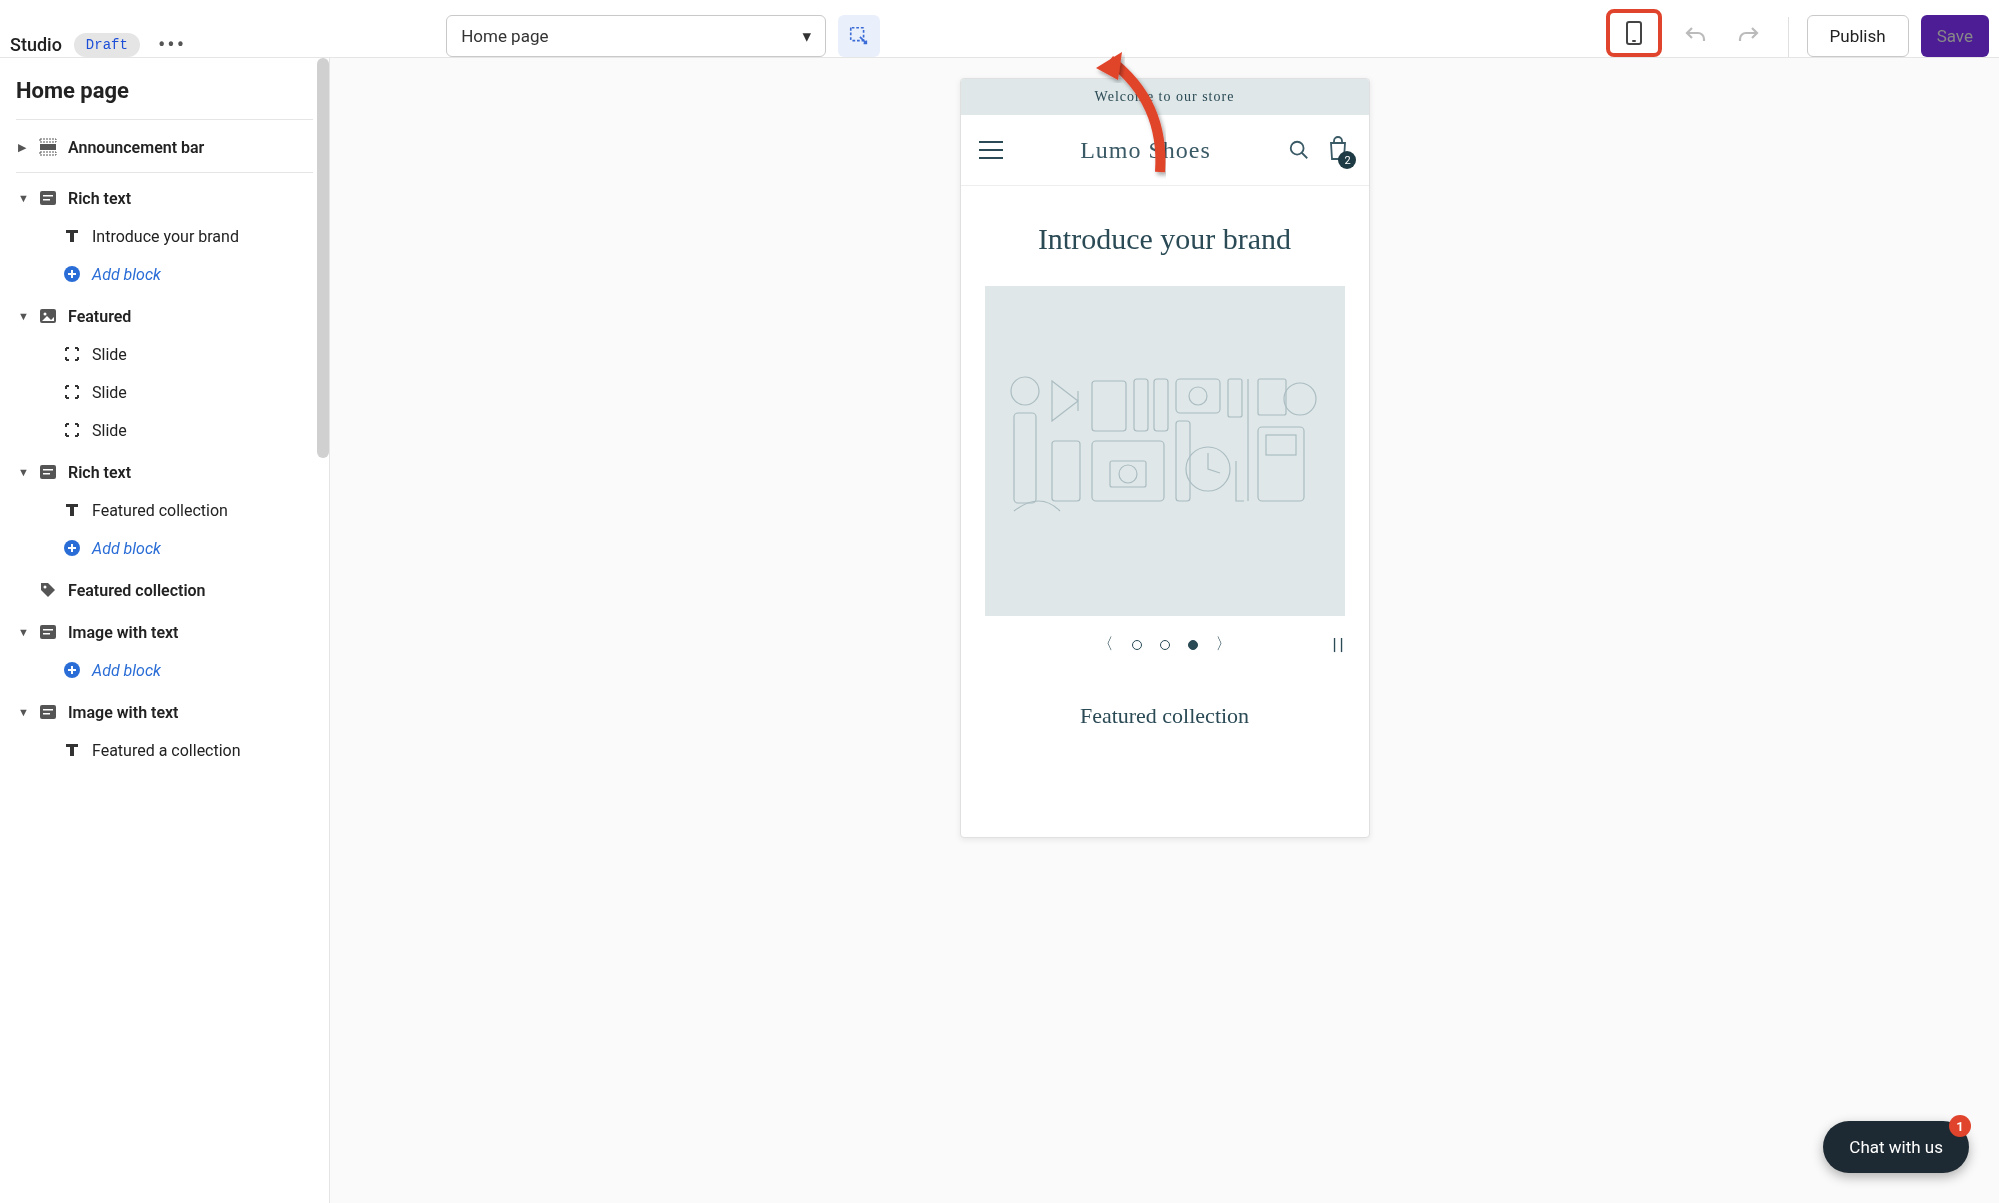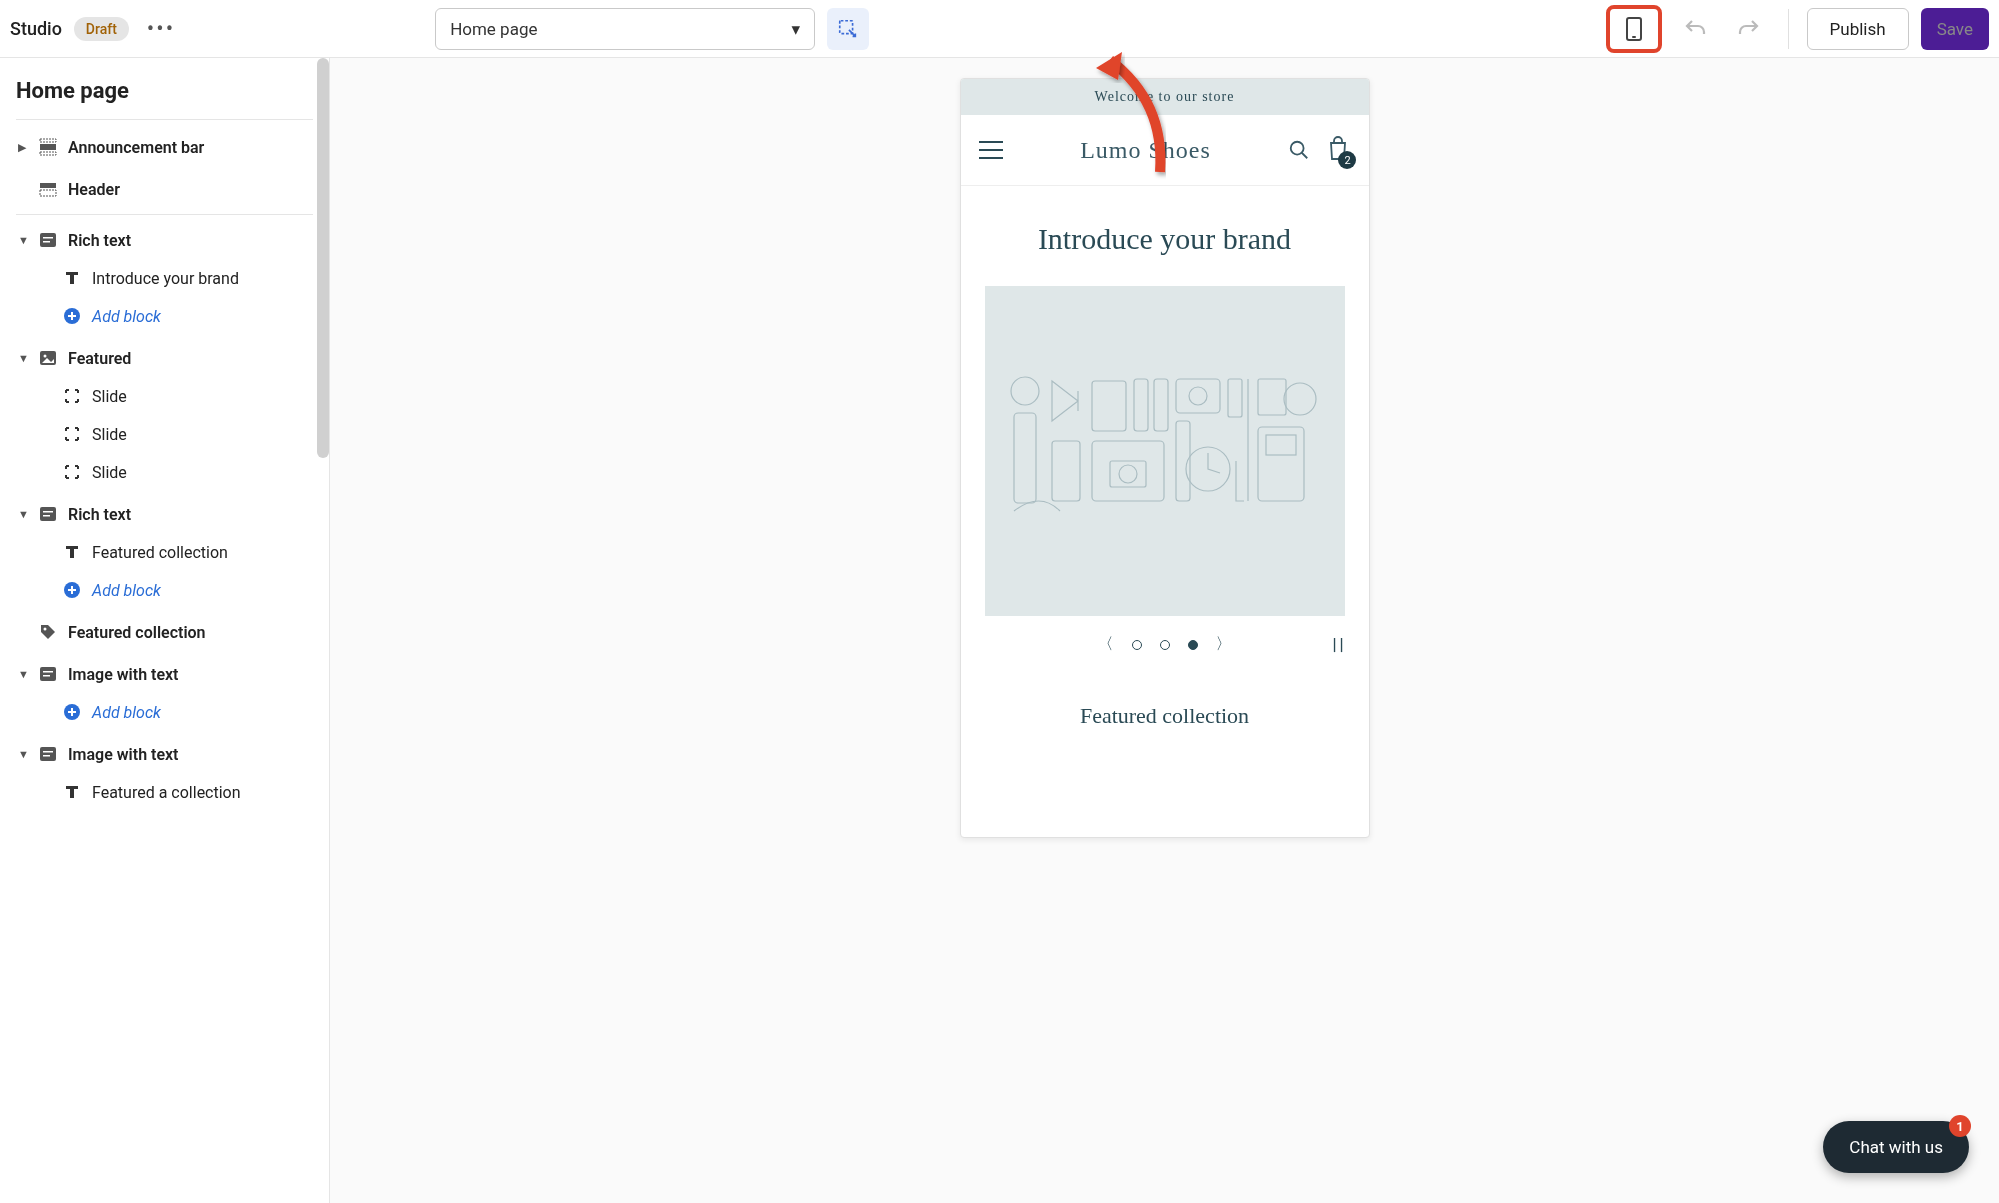--- a/index.html
+++ b/index.html
@@ -1,21 +1,21 @@
 <!DOCTYPE html>
 <html><head>
 <meta charset="utf-8">
 <style>
 * { box-sizing: border-box; margin: 0; padding: 0; font-family: -apple-system, BlinkMacSystemFont, "Segoe UI", Roboto, sans-serif; }
 html, body { width: 100%; height: 100%; background: #fff; overflow: hidden; }
 
-.topbar { height: 58px; border-bottom: 1px solid #e5e5e5; display: flex; align-items: center; padding: 0 10px; gap: 12px; }
+.topbar { height: 58px; border-bottom: 1px solid #e5e5e5; display: flex; align-items: flex-end; padding: 0 10px; gap: 12px; }
 .topbar-left { display: flex; align-items: center; gap: 12px; }
 .studio-label { font-size: 18px; font-weight: 500; color: #222; }
-.draft-badge { background: #e5e5e5; color: #a16207; font-size: 14px; padding: 4px 12px; border-radius: 12px; font-weight: 500; }
+.draft-badge { background: #e5e5e5; color: #1d4ed8; font-size: 14px; padding: 4px 12px; border-radius: 12px; font-weight: 500; font-family: Liberation Mono, monospace; }
 .more-dots { font-size: 22px; letter-spacing: 2px; color: #555; cursor: pointer; padding: 0 6px; }
 .topbar-spacer1 { flex: 0 0 230px; }
 .page-select { width: 380px; height: 42px; border: 1px solid #c9c9c9; border-radius: 6px; display: flex; align-items: center; padding: 0 14px; font-size: 17px; color: #333; justify-content: space-between; cursor: pointer; }
 .icon-btn { width: 42px; height: 42px; display: flex; align-items: center; justify-content: center; border-radius: 6px; cursor: pointer; color: #555; }
 .icon-btn.active { background: #eaf0fb; color: #3b6bd6; }
 .topbar-spacer2 { flex: 1; }
 .mobile-btn { width: 56px; height: 48px; border: 4px solid #e0442c; border-radius: 8px; display: flex; align-items: center; justify-content: center; position: relative; }
 .mobile-btn-inner { width: 16px; height: 24px; border: 2px solid #444; border-radius: 3px; position: relative; }
 .mobile-btn-inner::after { content: ''; position: absolute; bottom: 1px; left: 50%; transform: translateX(-50%); width: 4px; height: 2px; background: #444; border-radius: 1px; }
 .publish-btn { height: 42px; padding: 0 22px; border: 1px solid #c9c9c9; border-radius: 6px; background: #fff; font-size: 17px; color: #222; cursor: pointer; }
@@ -123,32 +123,20 @@
           <div class="tree-item ">
     <span class="chev">▶</span>
     <span class="tree-icon">
               <svg viewBox="0 0 20 20">
                 <rect x="2" y="7" width="16" height="6" fill="#555"></rect>
                 <rect x="2" y="2" width="16" height="3" stroke="#555" stroke-dasharray="2 1" fill="none"></rect>
                 <rect x="2" y="15" width="16" height="3" stroke="#555" stroke-dasharray="2 1" fill="none"></rect>
               </svg>
             </span>
     <span class="label">Announcement bar</span>
-  </div>
-        </div>
-        <div class="tree-group">
-          <div class="tree-item ">
-    <span class="chev empty"></span>
-    <span class="tree-icon">
-              <svg viewBox="0 0 20 20">
-                <rect x="2" y="4" width="16" height="5" fill="#555"></rect>
-                <rect x="2" y="11" width="16" height="6" stroke="#555" stroke-dasharray="2 1" fill="none"></rect>
-              </svg>
-            </span>
-    <span class="label">Header</span>
   </div>
         </div>
         <hr style="margin:6px 16px">
         <div class="tree-group">
           <div class="tree-item ">
     <span class="chev">▼</span>
     <span class="tree-icon">
               <svg viewBox="0 0 20 20">
                 <rect x="2" y="3" width="16" height="14" rx="2" fill="#555"></rect>
                 <rect x="5" y="7" width="10" height="1.5" fill="#fff"></rect>

